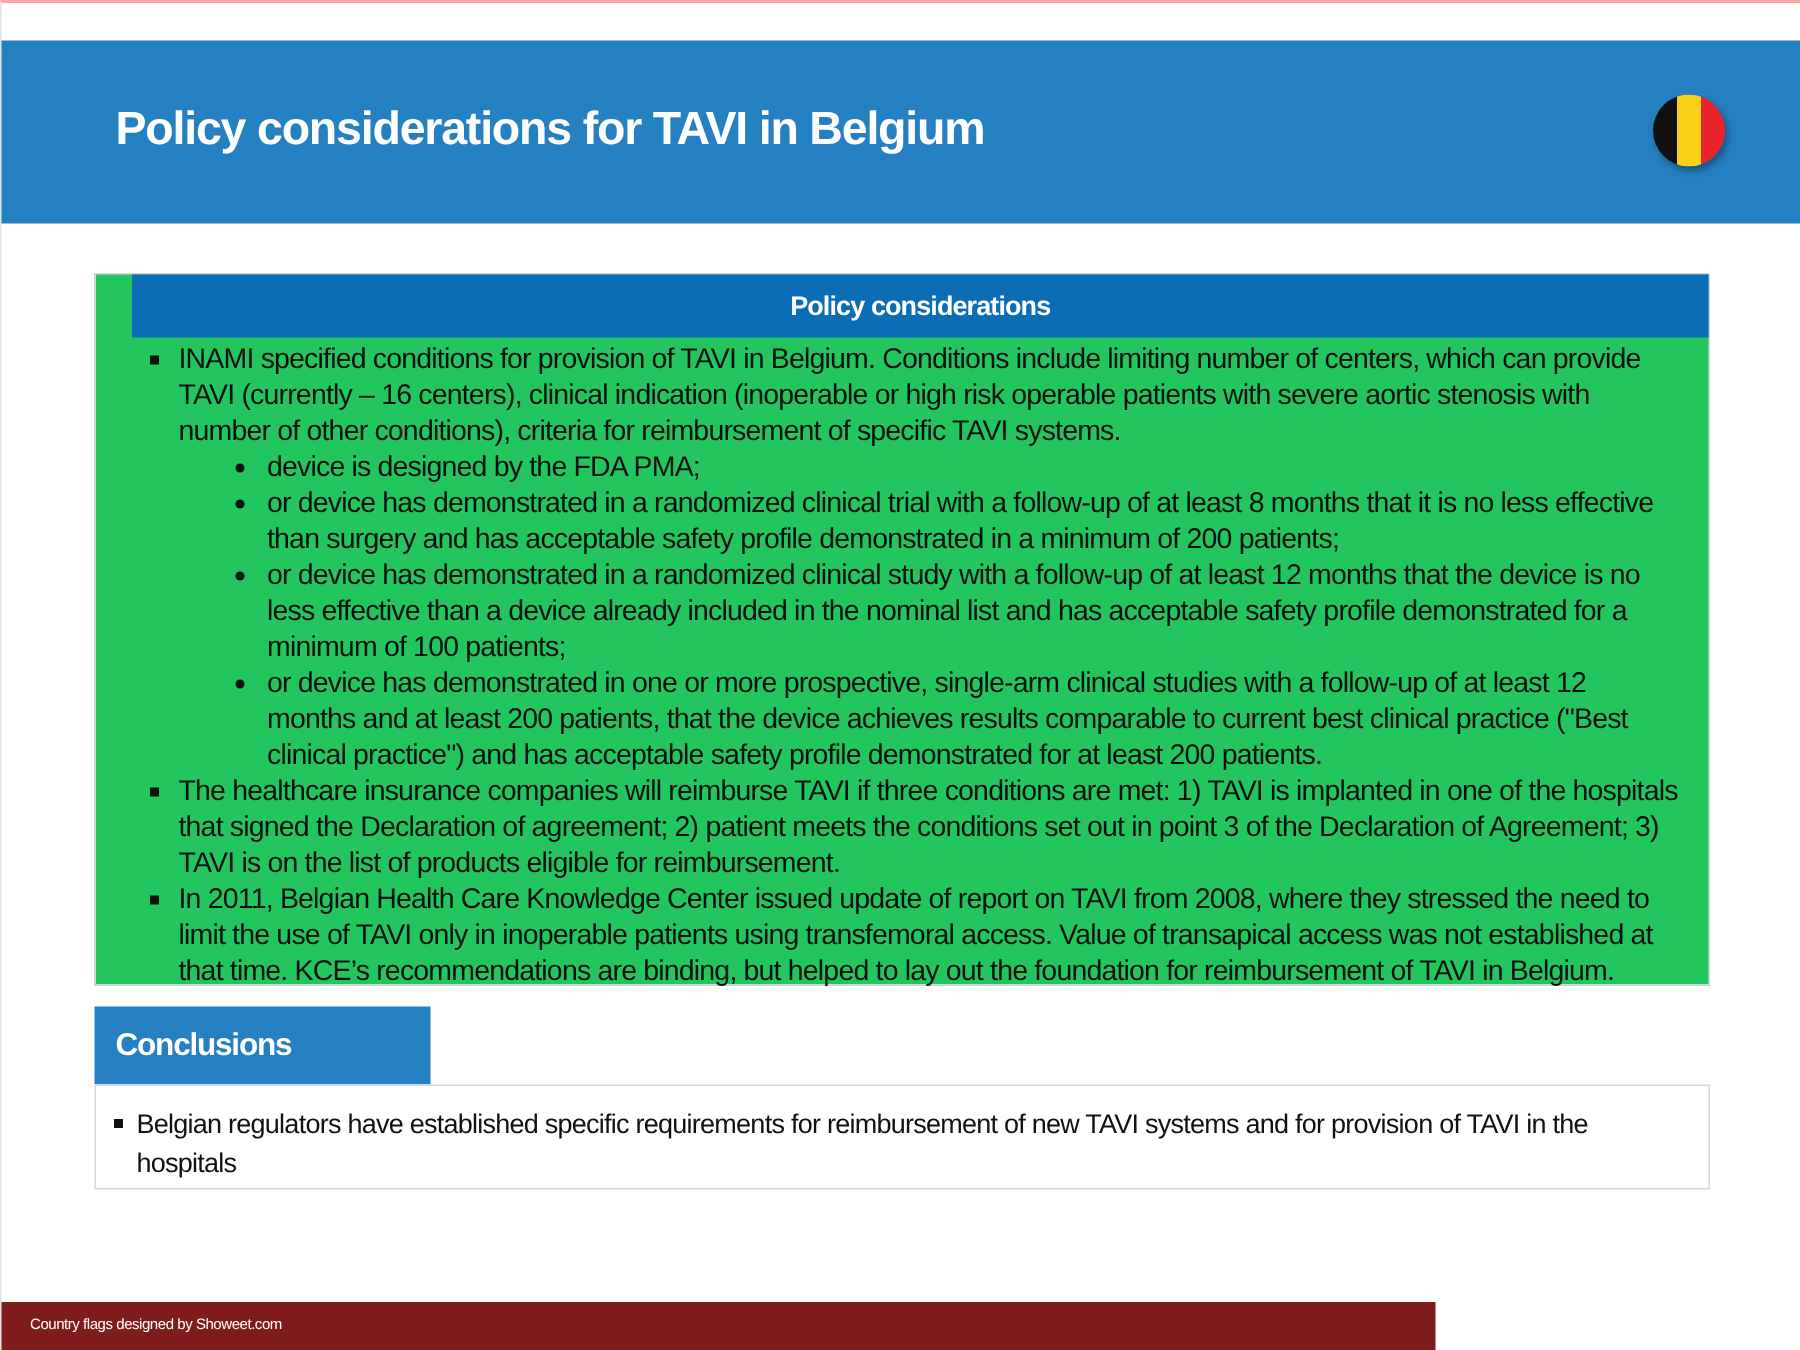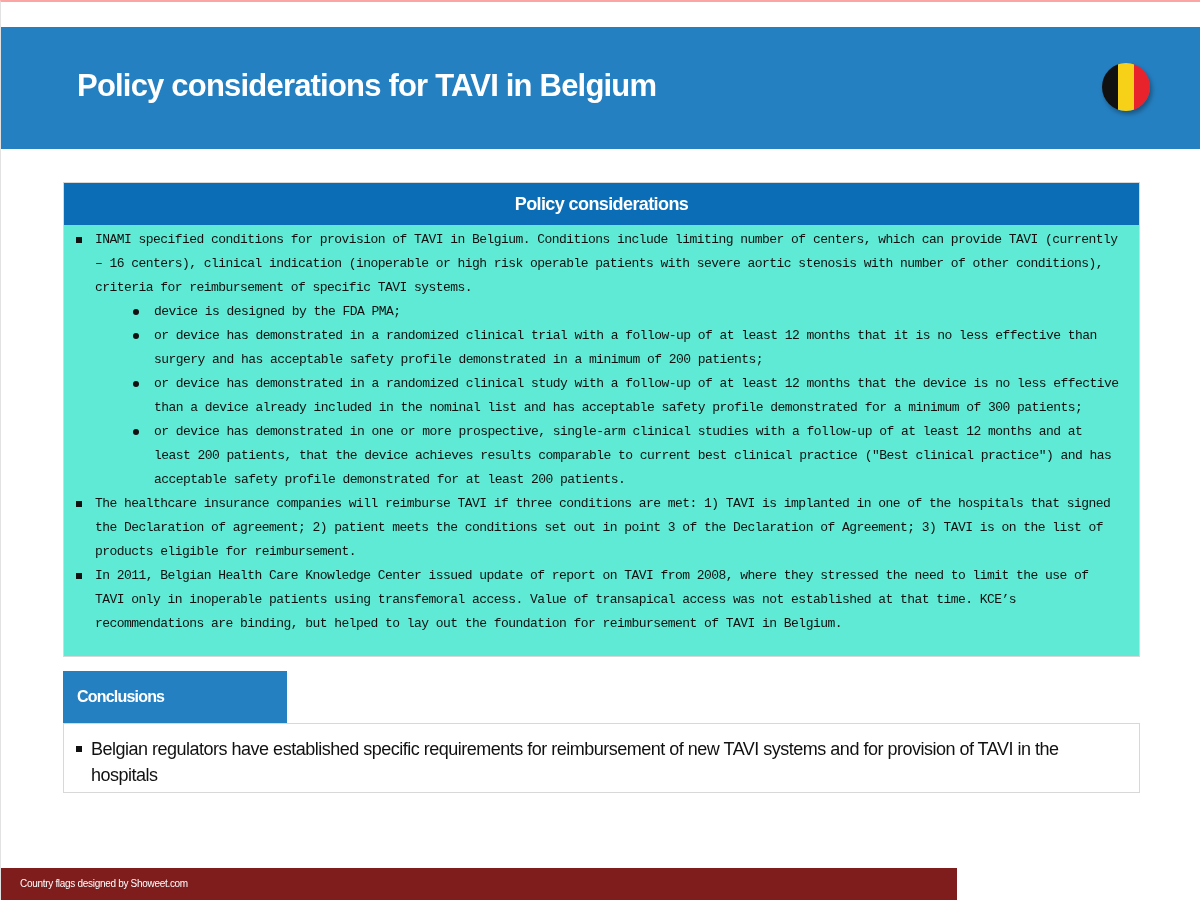--- a/index.html
+++ b/index.html
@@ -43,39 +43,39 @@
       display: flex;
       box-shadow: 2px 3px 5px rgba(0,0,0,0.35);
     }
     .flag span { flex: 1; height: 100%; }
 
     .policy-box {
       position: absolute;
       left: 62px; top: 180px;
       width: 1077px; height: 475px;
       border: 1px solid #d8d8d8;
-      background: #5eead4;
+      background: #22c55e;
+      padding-left: 24px;
     }
     .policy-header {
       height: 42px;
       background: #0a6db5;
       color: #ffffff;
       font-weight: bold;
       font-size: 18px;
       letter-spacing: -0.6px;
       text-align: center;
       line-height: 42px;
     }
     .policy-body {
       padding: 3px 18px 0 12px;
       color: #111111;
-      font-size: 13px;
+      font-size: 19px;
       letter-spacing: -0.55px;
       line-height: 24px;
-      font-family: Liberation Mono, monospace;
     }
     .l1 {
       position: relative;
       padding-left: 19px;
     }
     .l1 .sq {
       position: absolute;
       left: 0; top: 9px;
       width: 6px; height: 6px;
       background: #111111;
@@ -92,21 +92,21 @@
       background: #111111;
     }
 
     .conclusions-tab {
       position: absolute;
       left: 62px; top: 669px;
       width: 224px; height: 52px;
       background: #2580c2;
       color: #ffffff;
       font-weight: bold;
-      font-size: 16px;
+      font-size: 21px;
       letter-spacing: -0.8px;
       padding-left: 14px;
       line-height: 52px;
     }
     .conclusions-box {
       position: absolute;
       left: 62px; top: 721px;
       width: 1077px; height: 70px;
       border: 1px solid #d8d8d8;
       background: #ffffff;
@@ -162,25 +162,25 @@
       <div class="l1">
         <span class="sq"></span>
         <span>INAMI specified conditions for provision of TAVI in Belgium. Conditions include limiting number of centers, which can provide TAVI (currently – 16 centers), clinical indication (inoperable or high risk operable patients with severe aortic stenosis with number of other conditions), criteria for reimbursement of specific TAVI systems.</span>
       </div>
       <div class="l2">
         <span class="dot"></span>
         <span>device is designed by the FDA PMA;</span>
       </div>
       <div class="l2">
         <span class="dot"></span>
-        <span>or device has demonstrated in a randomized clinical trial with a follow-up of at least 12 months that it is no less effective than surgery and has acceptable safety profile demonstrated in a minimum of 200 patients;</span>
-      </div>
-      <div class="l2">
-        <span class="dot"></span>
-        <span>or device has demonstrated in a randomized clinical study with a follow-up of at least 12 months that the device is no less effective than a device already included in the nominal list and has acceptable safety profile demonstrated for a minimum of 300 patients;</span>
+        <span>or device has demonstrated in a randomized clinical trial with a follow-up of at least 8 months that it is no less effective than surgery and has acceptable safety profile demonstrated in a minimum of 200 patients;</span>
+      </div>
+      <div class="l2">
+        <span class="dot"></span>
+        <span>or device has demonstrated in a randomized clinical study with a follow-up of at least 12 months that the device is no less effective than a device already included in the nominal list and has acceptable safety profile demonstrated for a minimum of 100 patients;</span>
       </div>
       <div class="l2">
         <span class="dot"></span>
         <span>or device has demonstrated in one or more prospective, single-arm clinical studies with a follow-up of at least 12 months and at least 200 patients, that the device achieves results comparable to current best clinical practice ("Best clinical practice") and has acceptable safety profile demonstrated for at least 200 patients.</span>
       </div>
       <div class="l1">
         <span class="sq"></span>
         <span>The healthcare insurance companies will reimburse TAVI if three conditions are met: 1) TAVI is implanted in one of the hospitals that signed the Declaration of agreement; 2) patient meets the conditions set out in point 3 of the Declaration of Agreement; 3) TAVI is on the list of products eligible for reimbursement.</span>
       </div>
       <div class="l1">

